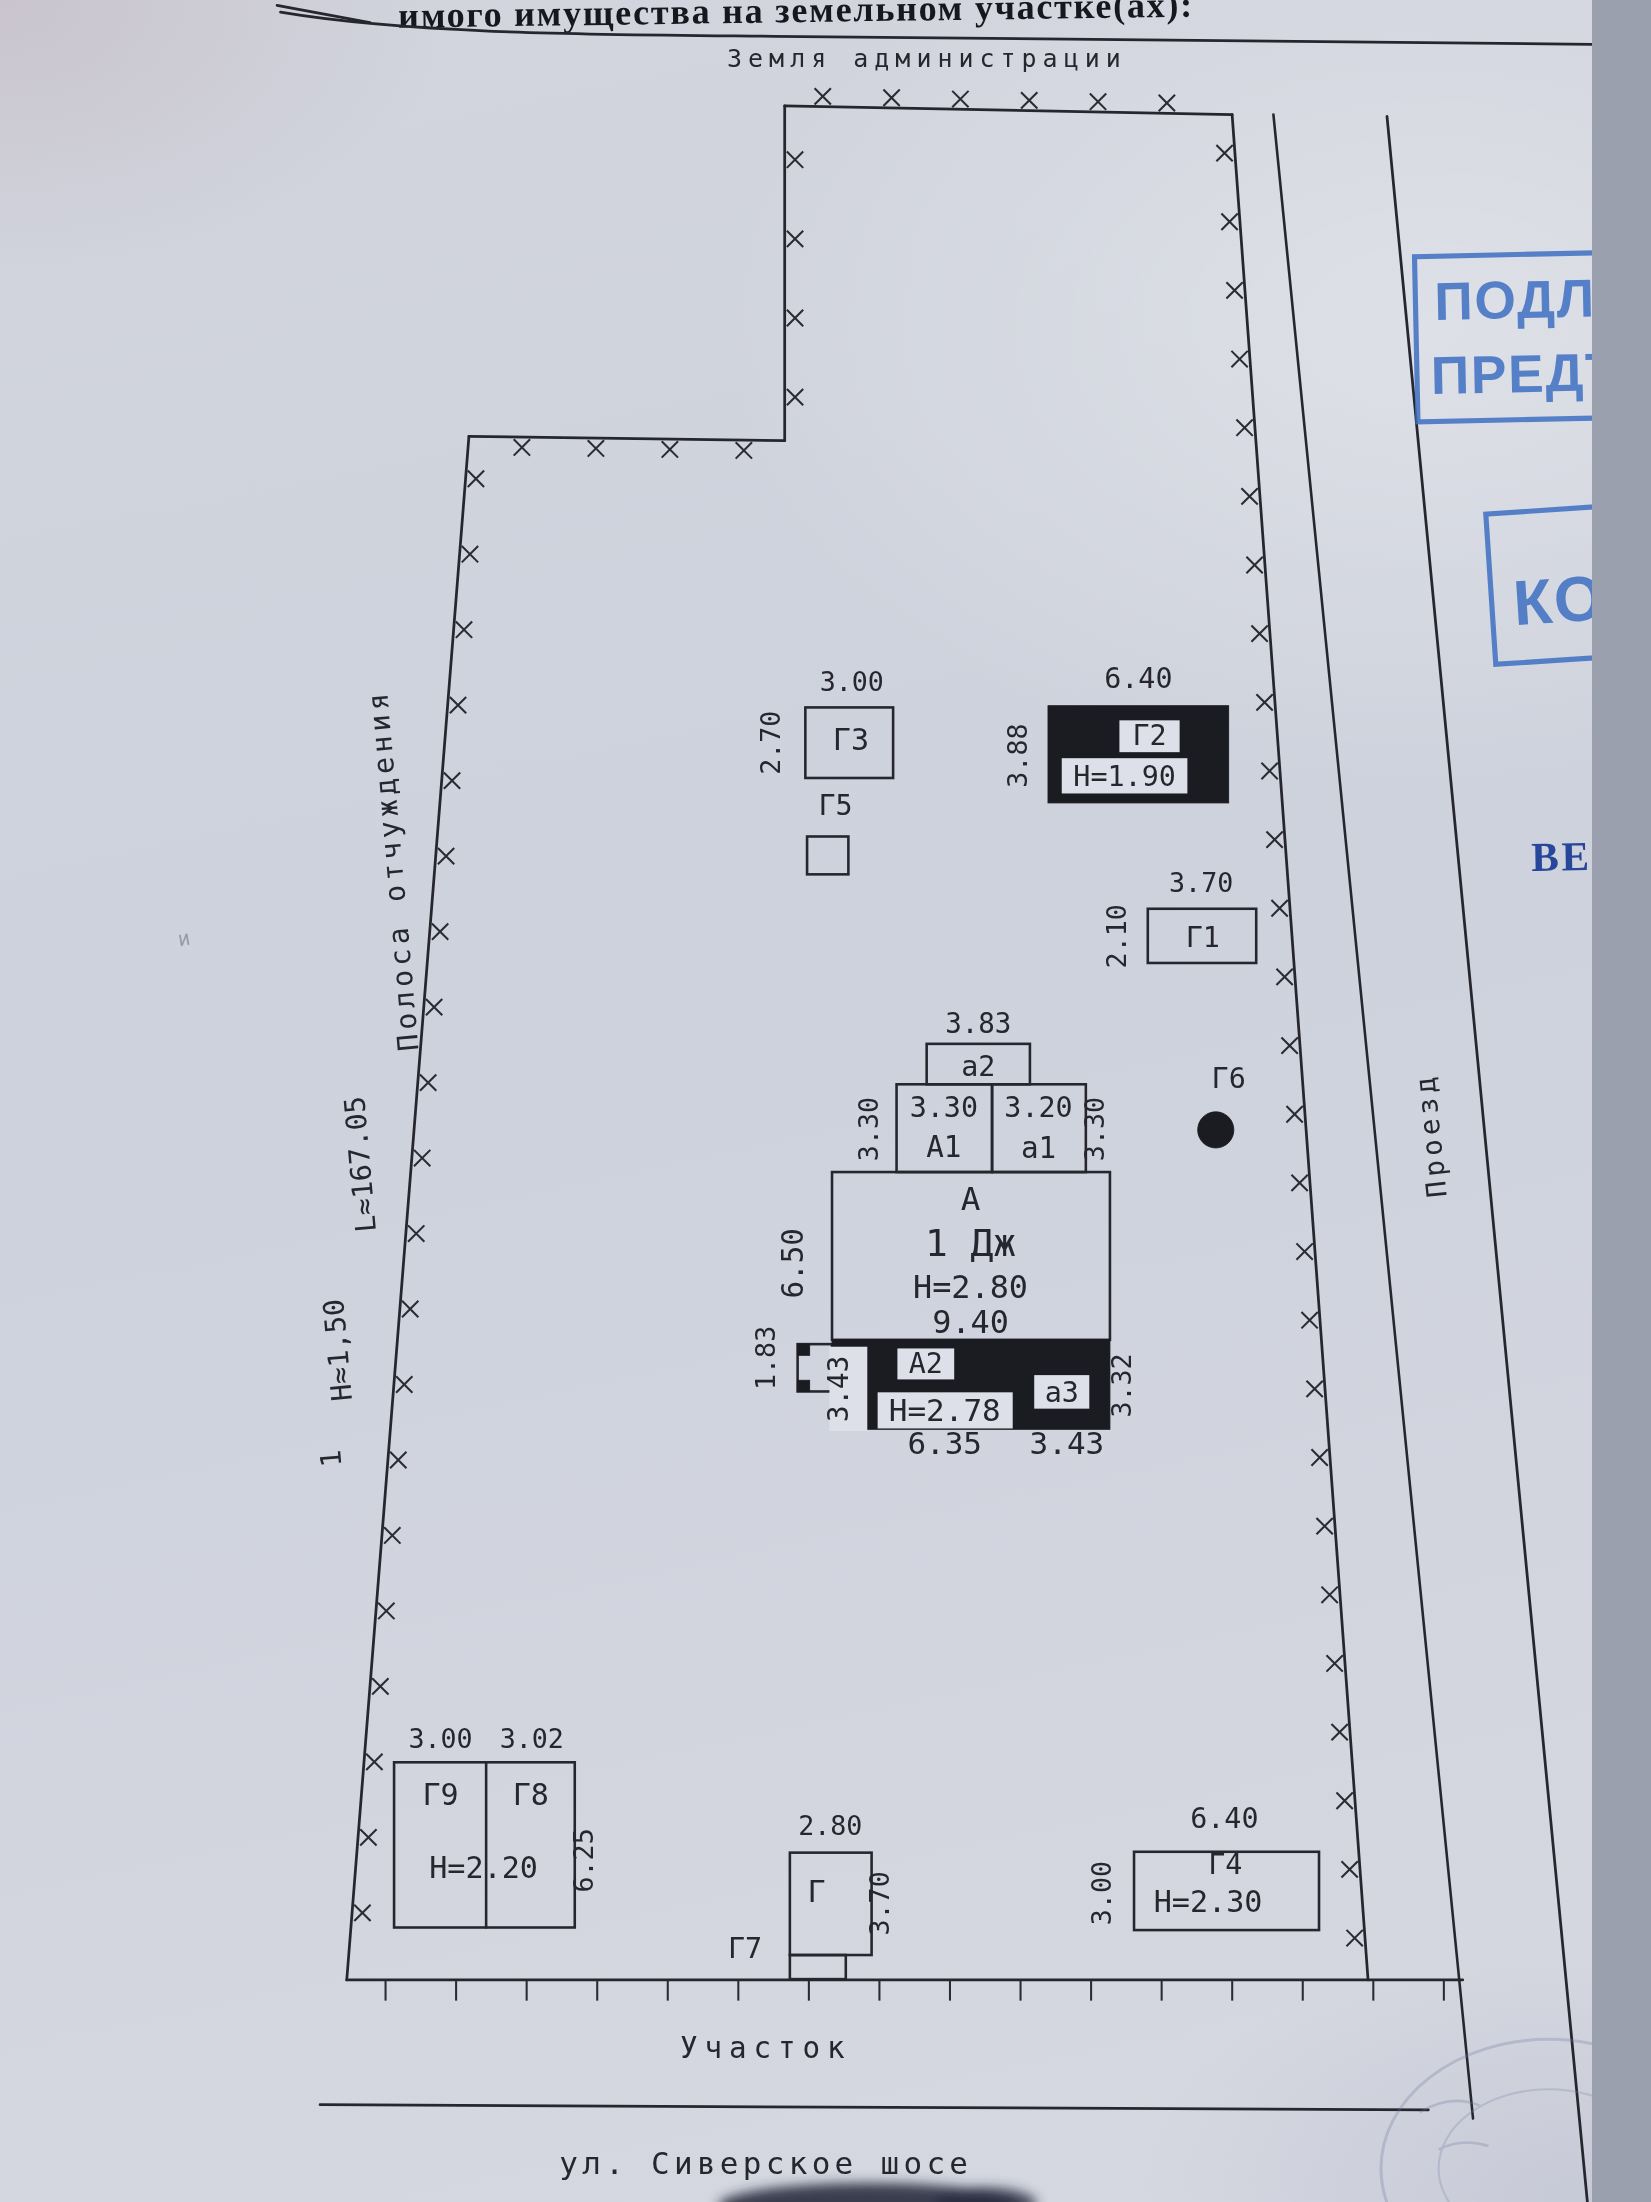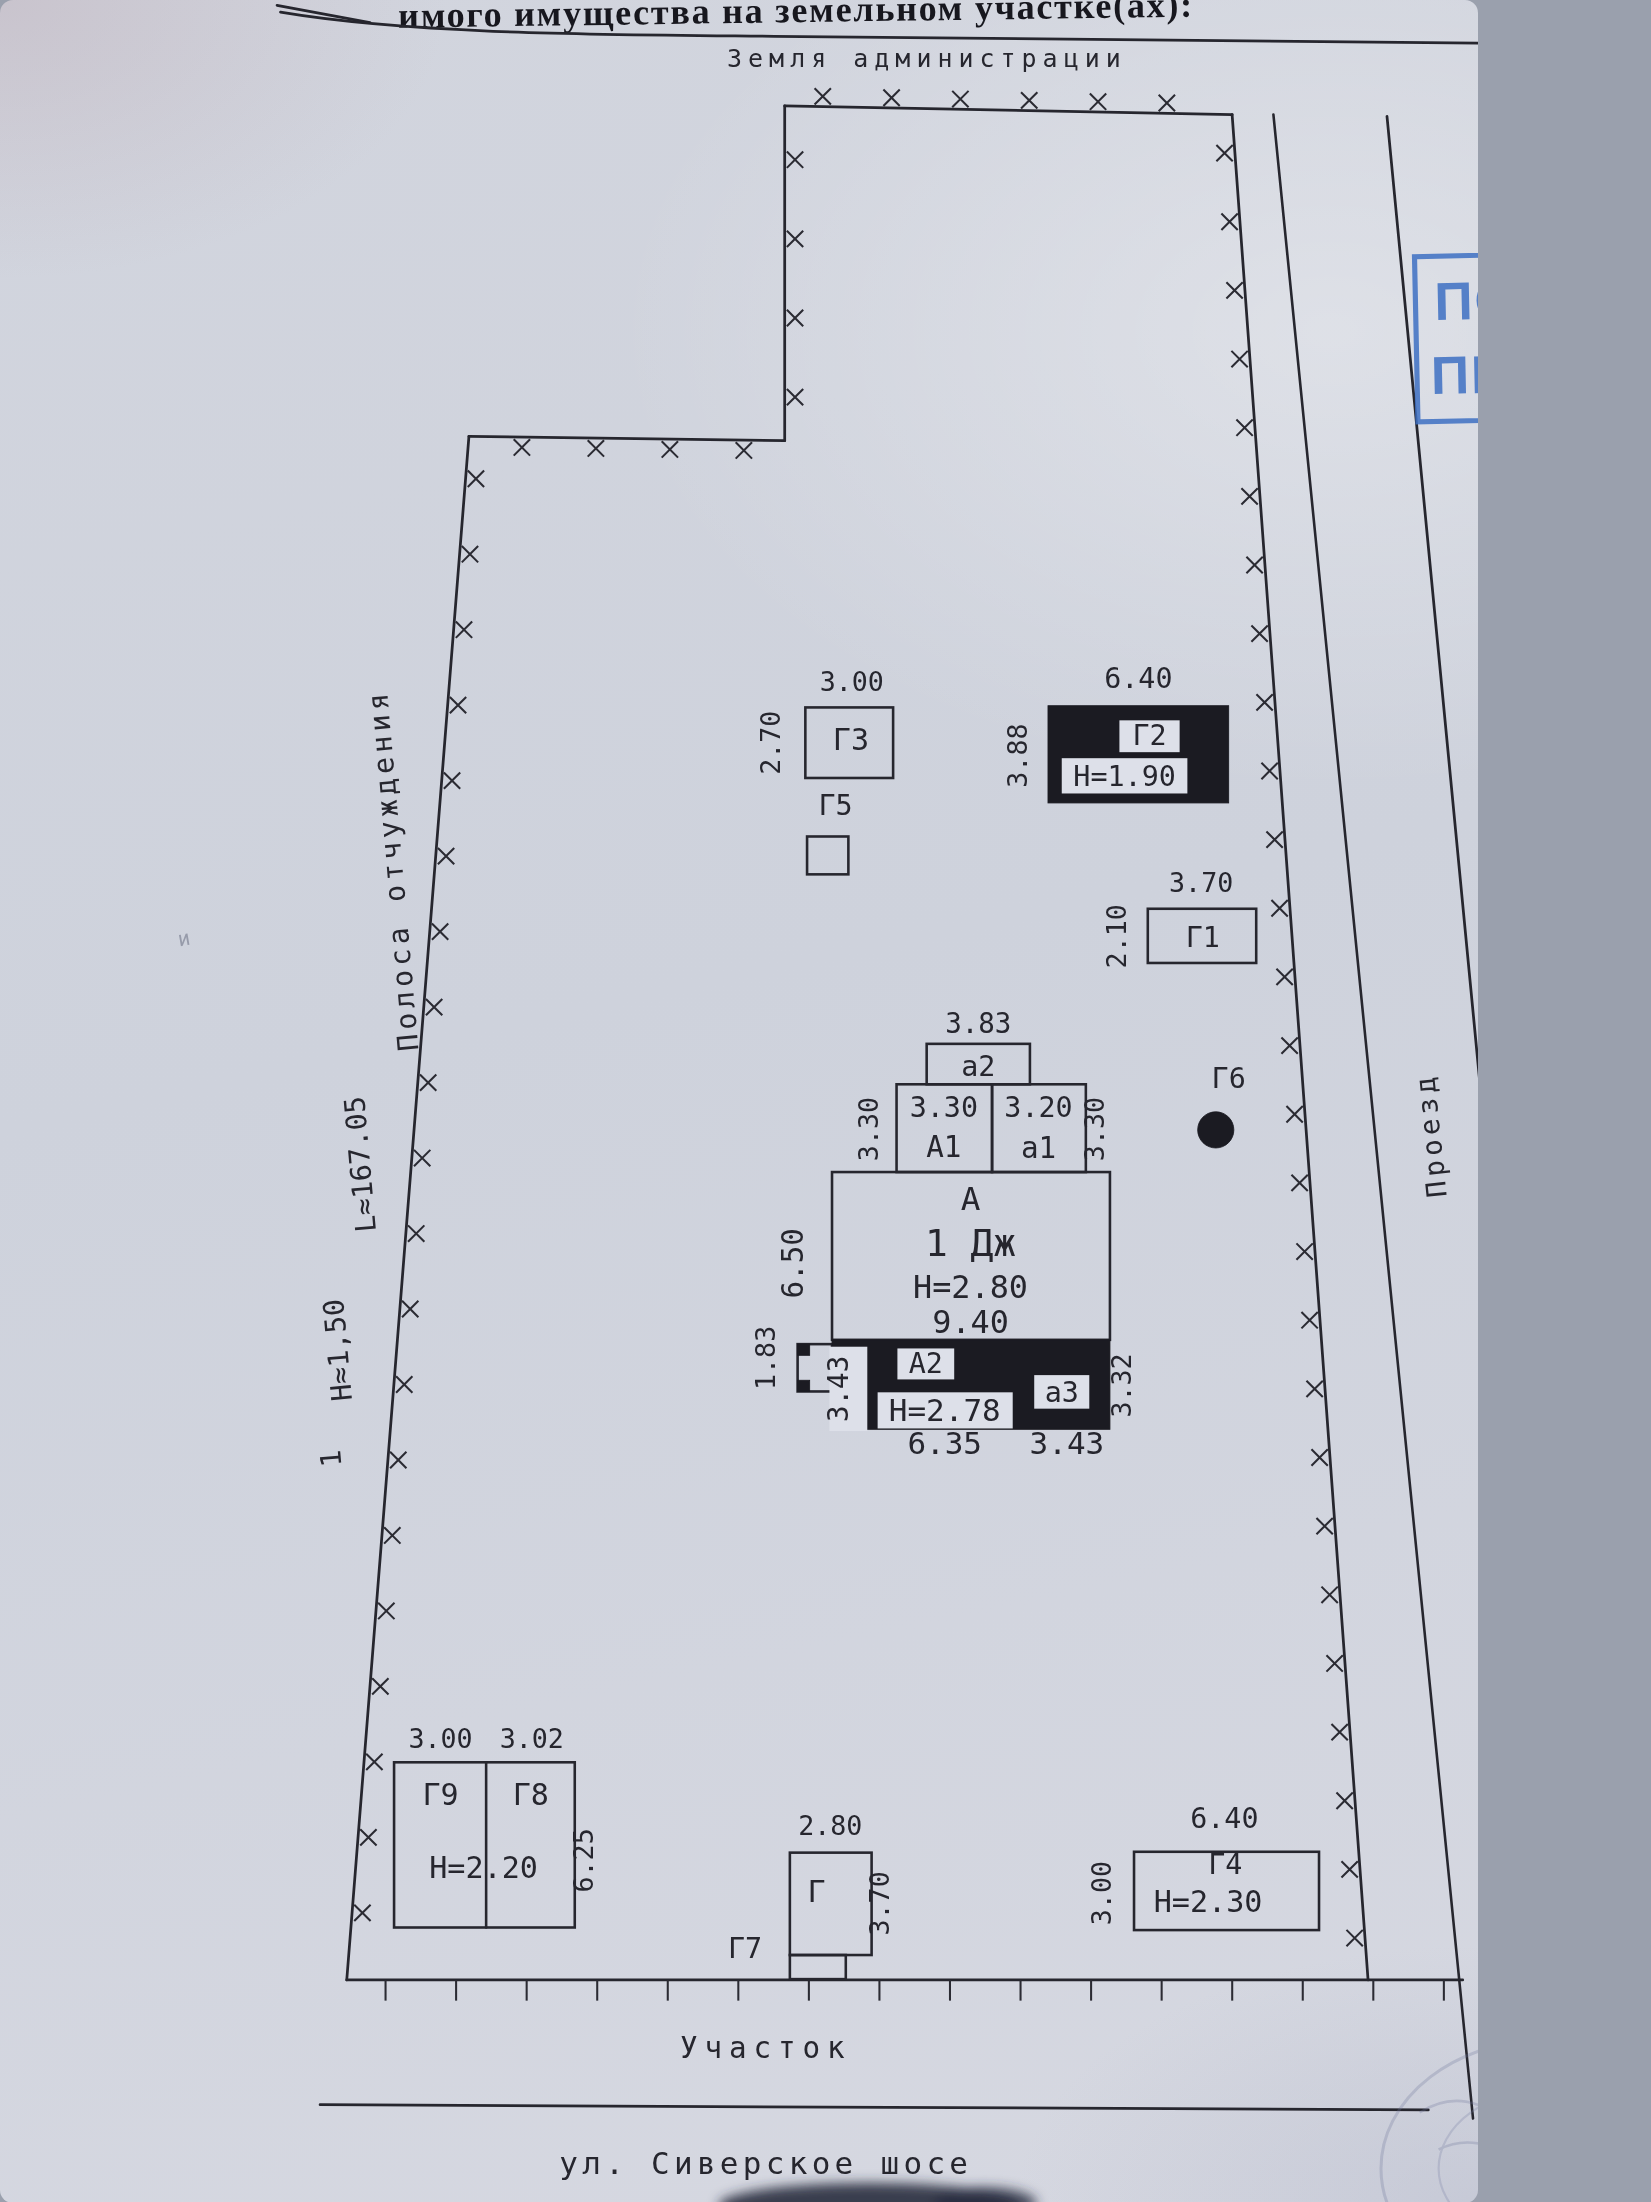--- a/index.html
+++ b/index.html
@@ -1,24 +1,23 @@
 <!DOCTYPE html>
 <html style="font-size:13.8px"><head>
 <meta charset="utf-8">
 <style>
   html,body{margin:0;padding:0;background:#9aa0ad;}
   .page{
-    position:relative;width:1478px;height:2203px;overflow:hidden;
+    position:relative;width:1592px;height:2203px;overflow:hidden;
     background:
       radial-gradient(1205px 774px at 90% 15%, rgba(255,255,255,.30), rgba(255,255,255,0) 60%),
       radial-gradient(688px 430px at 0% 0%, rgba(190,175,185,.45), rgba(190,175,185,0) 65%),
       radial-gradient(774px 430px at 100% 100%, rgba(170,175,195,.35), rgba(170,175,195,0) 60%),
       linear-gradient(168deg,#d2d5de 0%,#ced2dc 45%,#d6d8e1 100%);
     font-family:"DejaVu Sans Mono",monospace;
-    border-radius:13px;
   }
   svg{position:absolute;left:0;top:0;}
   .t{fill:#26262e;}
   .ln{stroke:#26262e;stroke-width:3.2;fill:none;stroke-linecap:round;}
   .thin{stroke-width:3;}
   .bld{stroke:#26262e;stroke-width:3;fill:none;}
   .blk{fill:#1b1b22;stroke:#1b1b22;}
   .wbox{fill:#dde0e9;stroke:none;}
   .hatchmarks{stroke:#2b2b33;stroke-width:2.4;fill:none;}
   .stamp{filter:blur(.5px);opacity:.85;}

